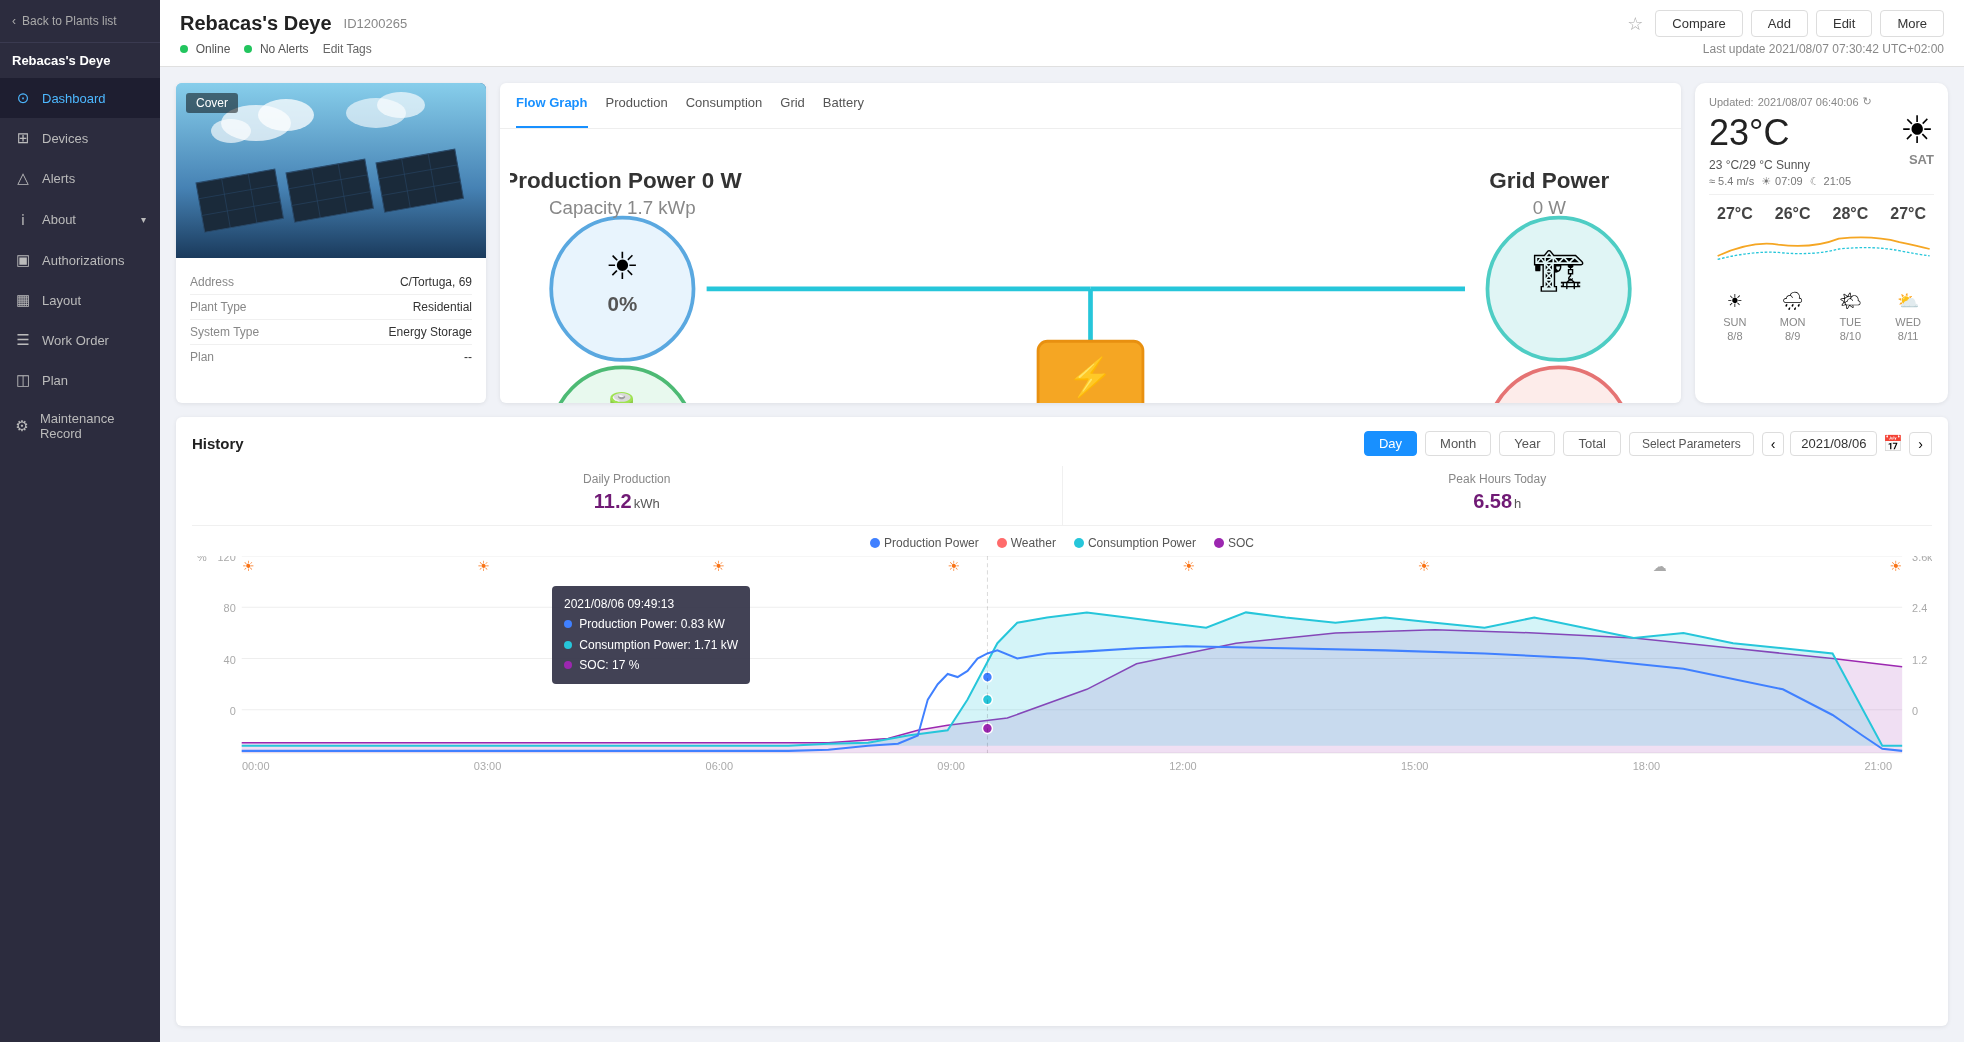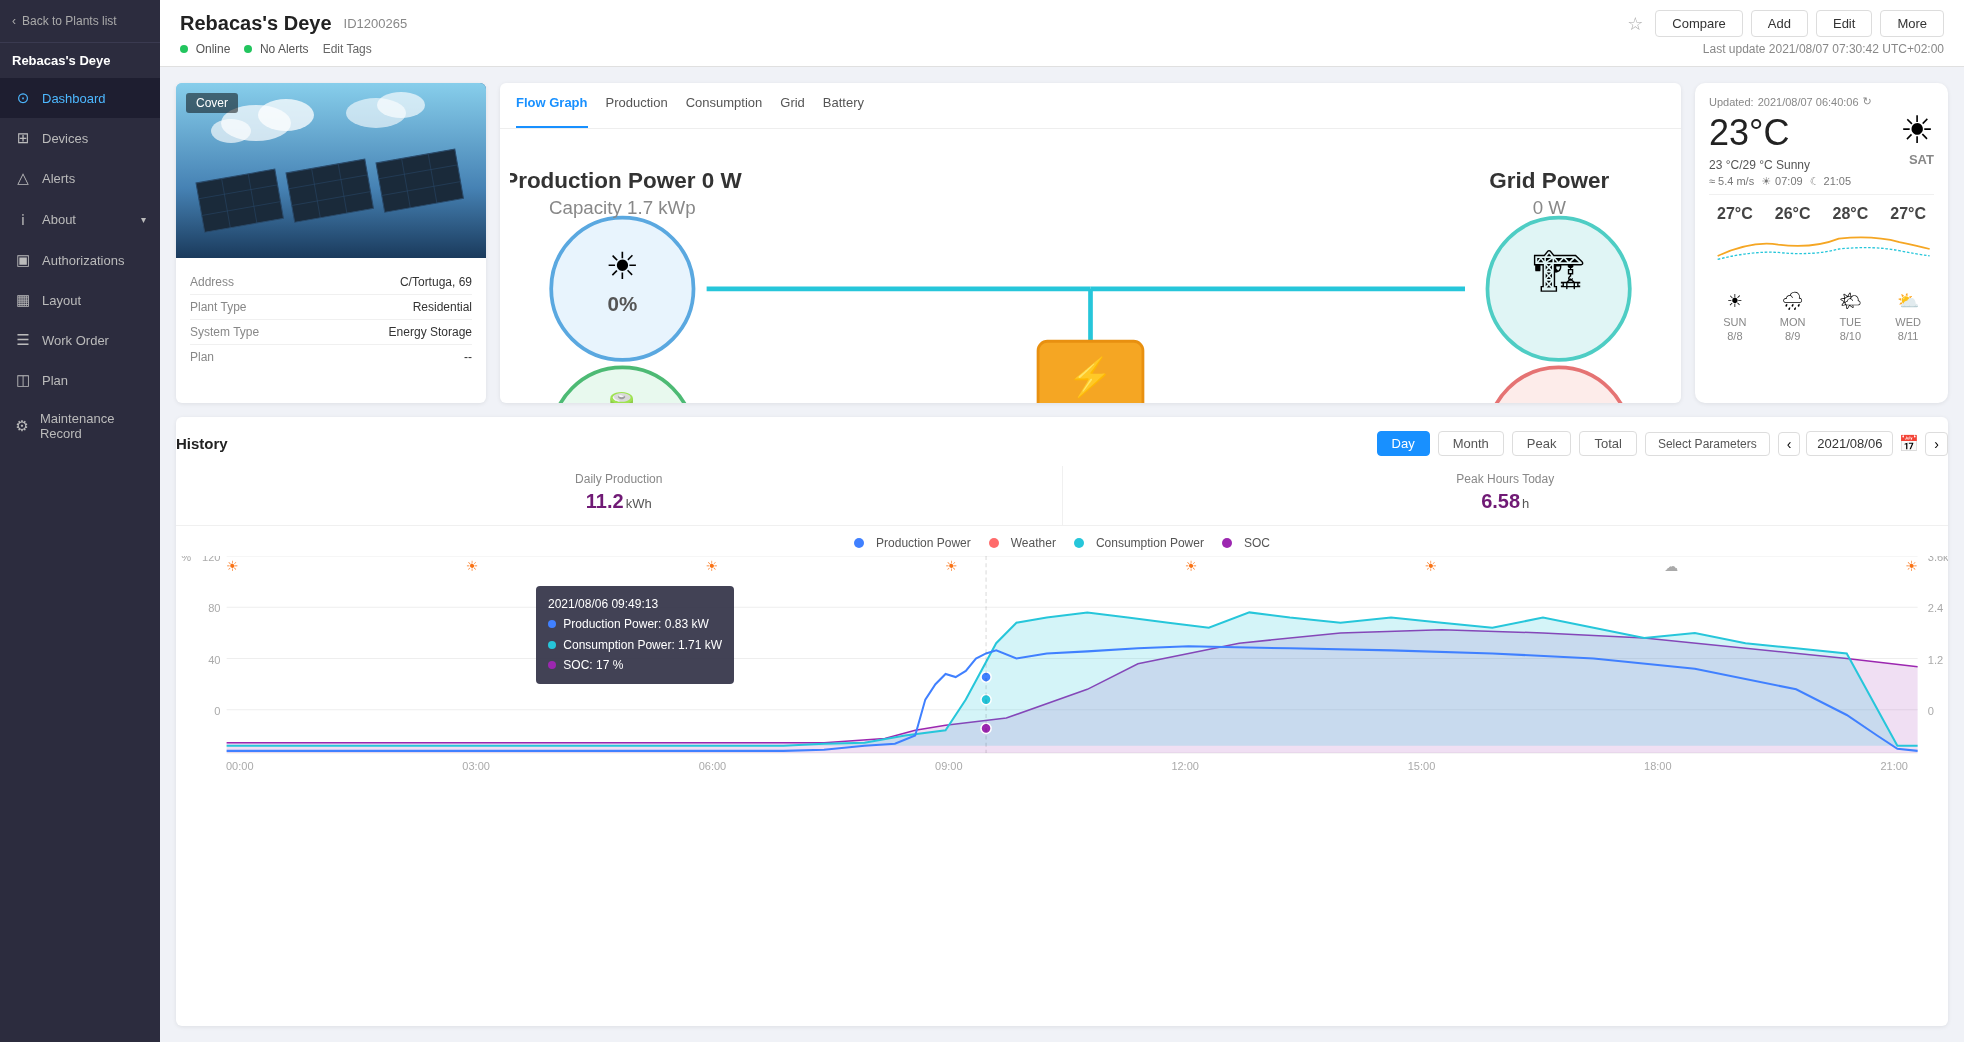--- a/index.html
+++ b/index.html
@@ -194,21 +194,21 @@
     .forecast-date { font-size: 11px; color: #888; }
     
     #temp-curves { width: 100%; height: 40px; margin: 6px 0; }
     .weather-divider { border: none; border-top: 1px solid #f0f0f0; margin: 6px 0; }
 
     
     #history-card {
       background: #fff;
       border-radius: 6px;
       box-shadow: 0 1px 4px rgba(0,0,0,0.08);
-      padding: 14px 0;
+      padding: 14px 16px;
       flex: 1;
     }
     #history-header {
       display: flex;
       align-items: center;
       justify-content: space-between;
       margin-bottom: 10px;
     }
     #history-title { font-size: 15px; font-weight: 700; color: #222; }
     #history-controls { display: flex; align-items: center; gap: 8px; }
@@ -252,21 +252,21 @@
     .stat-value { font-size: 20px; font-weight: 600; color: #701a75; }
     .stat-unit { font-size: 13px; color: #555; margin-left: 2px; }
 
     
     #chart-legend {
       display: flex;
       justify-content: center;
       gap: 18px;
       margin-bottom: 6px;
     }
-    .legend-item { display: flex; align-items: center; gap: 12px; font-size: 12px; color: #555; }
+    .legend-item { display: flex; align-items: center; gap: 4px; font-size: 12px; color: #555; }
     .legend-dot { width: 10px; height: 10px; border-radius: 50%; }
 
     #chart-area {
       position: relative;
       height: 200px;
     }
     #chart-canvas { width: 100%; height: 100%; }
 
     
     #chart-tooltip {
@@ -560,21 +560,21 @@
       </div>
 
     </div>
 
     <div id="history-card">
       <div id="history-header">
         <span id="history-title">History</span>
         <div id="history-controls">
           <button class="period-btn active">Day</button>
           <button class="period-btn">Month</button>
-          <button class="period-btn">Peak</button>
+          <button class="period-btn">Year</button>
           <button class="period-btn">Total</button>
           <button id="select-params-btn">Select Parameters</button>
           <div id="date-nav">
             <button class="date-nav-btn">‹</button>
             <span id="current-date">2021/08/06</span>
             <span id="calendar-icon">📅</span>
             <button class="date-nav-btn">›</button>
           </div>
         </div>
       </div>

